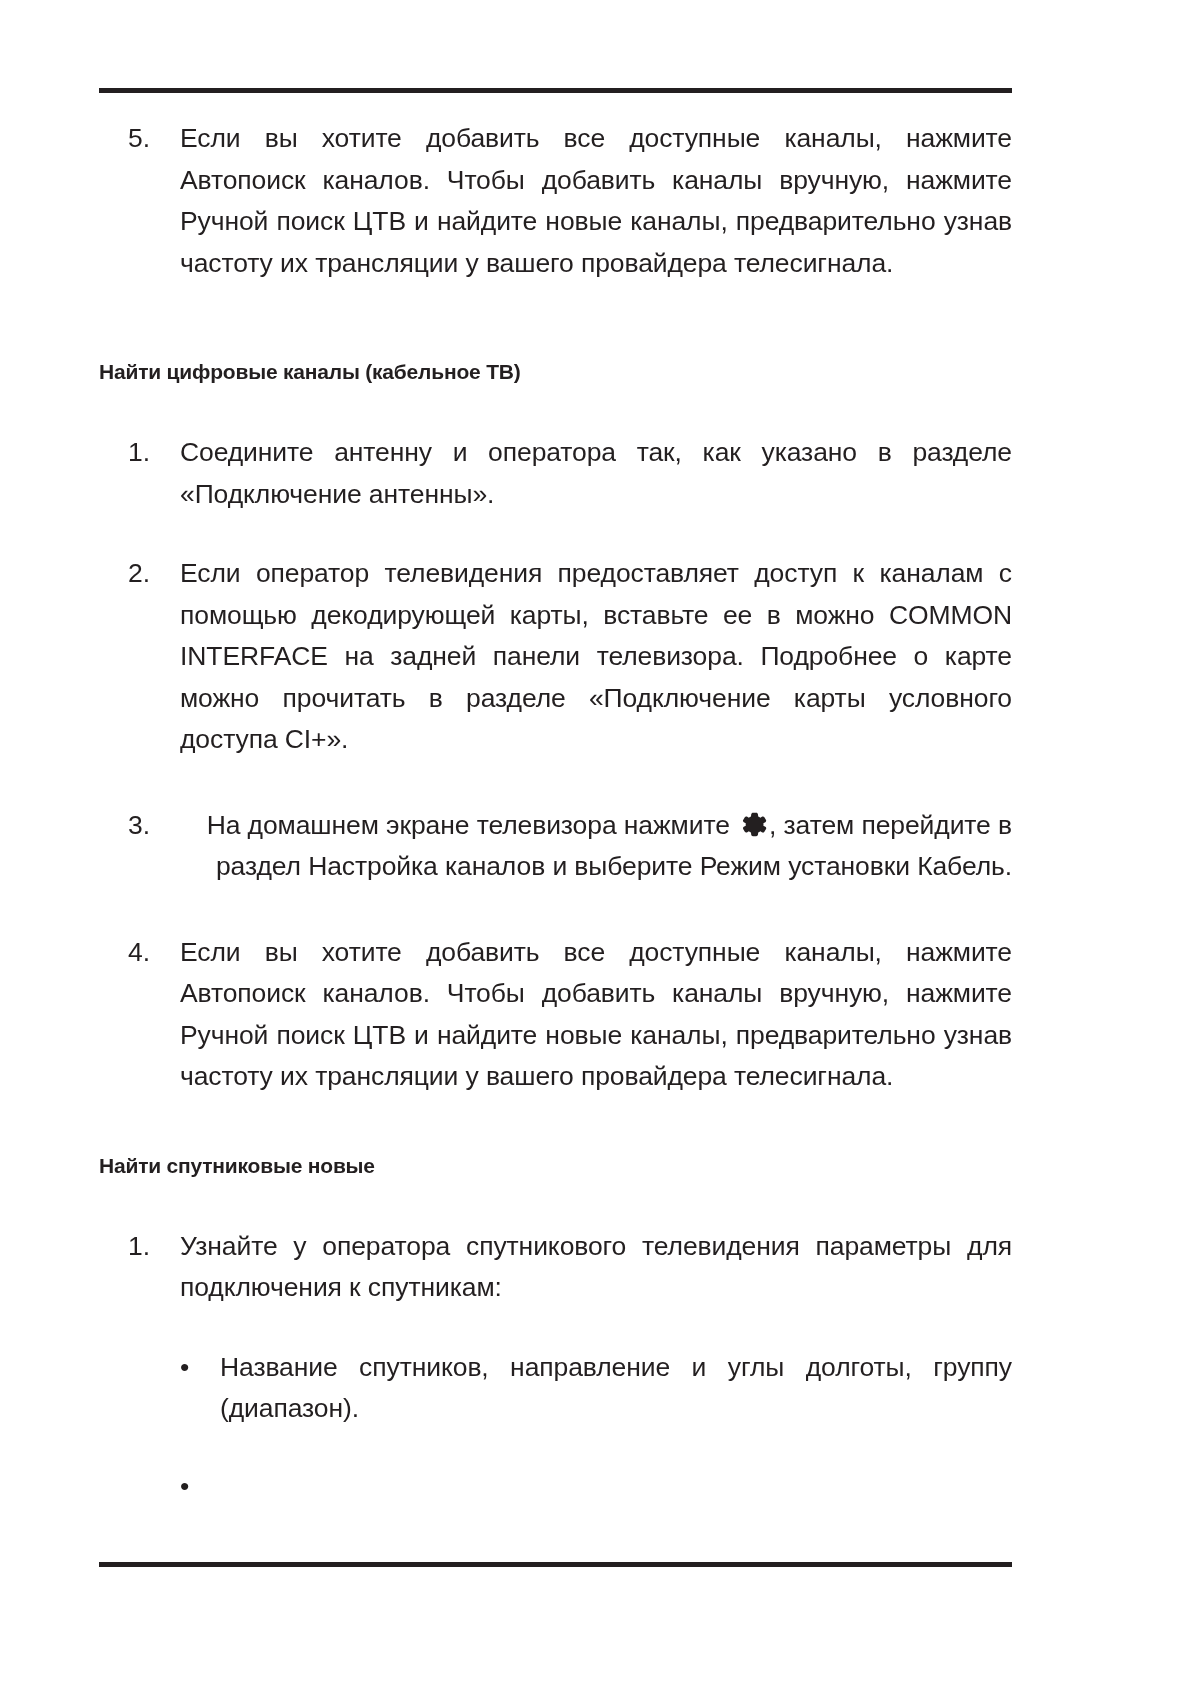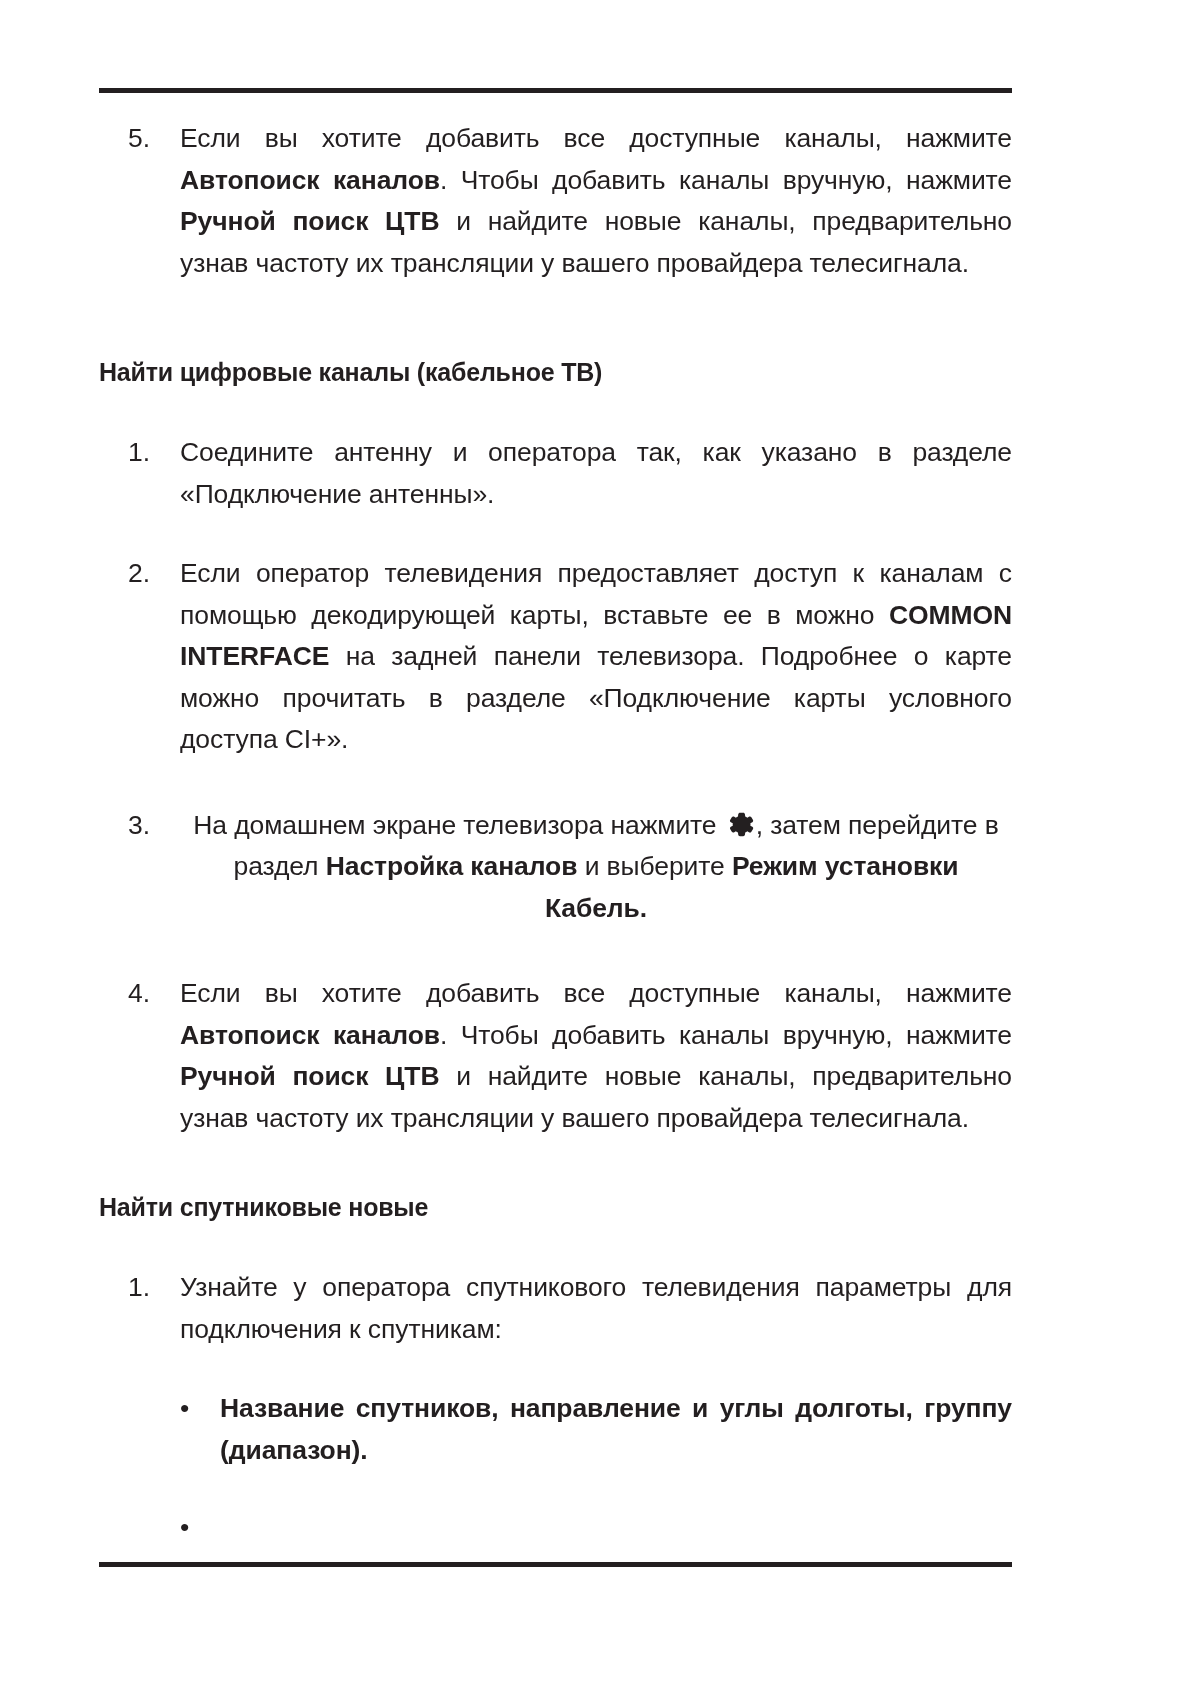--- a/index.html
+++ b/index.html
@@ -67,55 +67,54 @@
     text-align: left;
     font-size: 26.5px;
     line-height: 41.5px;
     color: #231f20;
   }
   .li .body {
     display: block;
     text-align: justify;
     text-justify: inter-word;
   }
-  .li .body.nojust { text-align: center; }
+  .li .body.nojust { text-align: right; }
 
   
   .bli {
     position: relative;
     display: block;
     padding-left: 121px;
     margin: 0 0 20px 0;
   }
   .bli .bullet {
     position: absolute;
     left: 81px;
     top: 0;
     width: 20px;
     font-size: 26.5px;
     line-height: 41.5px;
     color: #231f20;
   }
   .bli .body {
     display: block;
     text-align: justify;
-    font-weight: bold;
   }
 
   
   .h2 {
-    font-size: 25px;
+    font-size: 21px;
     line-height: 40px;
     font-weight: bold;
     color: #231f20;
     margin: 0;
     letter-spacing: -0.2px;
   }
 
-  b, strong { font-weight: bold; }
+  b, strong { font-weight: normal; }
 
   
   .sp-a { height: 46px; }
   .sp-b { height: 40px; }
   .sp-c { height: 22px; }
   .sp-d { height: 26px; }
   .sp-e { height: 16px; }
 
   
   .gear-icon {

